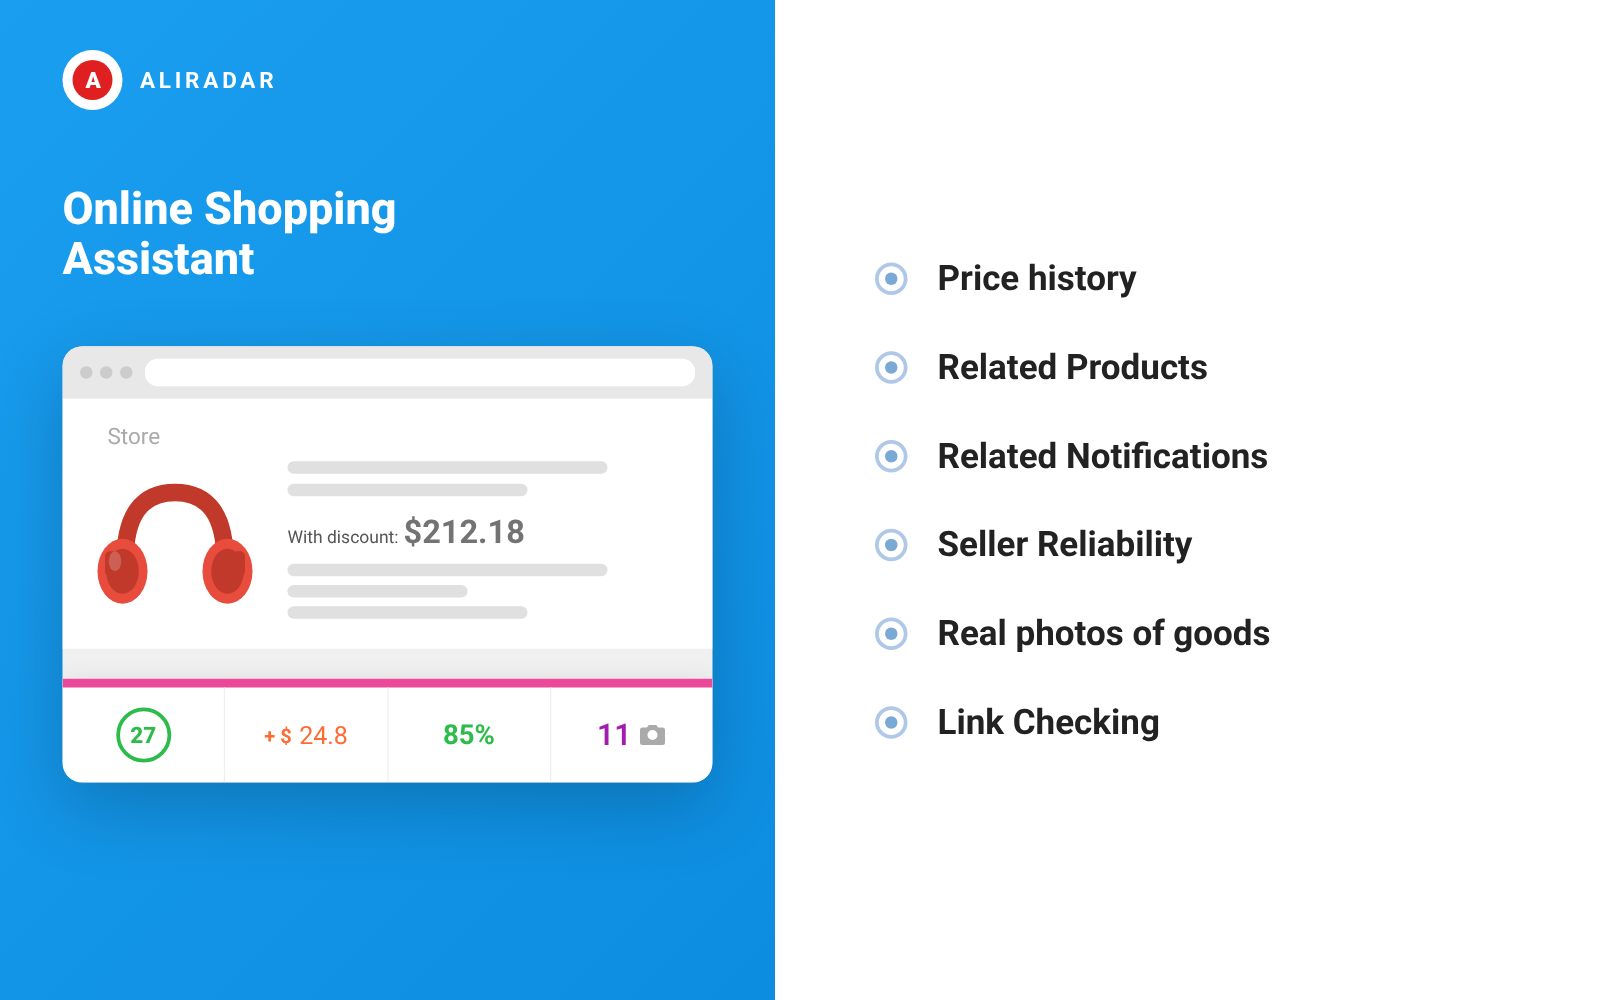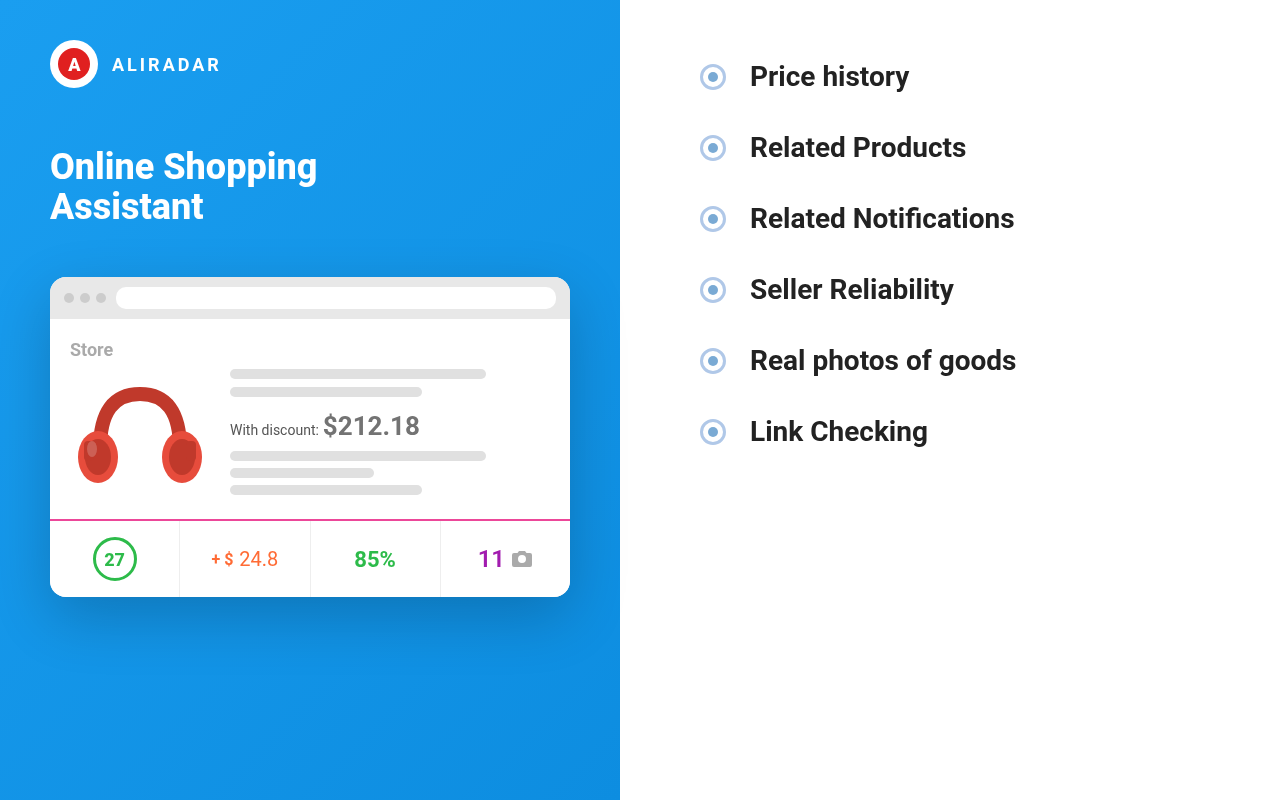--- a/index.html
+++ b/index.html
@@ -112,24 +112,24 @@
       padding: 20px 20px 0 20px;
       display: flex;
       gap: 20px;
       min-height: 200px;
       position: relative;
     }
 
     .store-label {
       position: absolute;
       top: 20px;
-      left: 20px;
+      left: 36px;
       color: #aaa;
       font-size: 18px;
-      font-weight: 700;
+      font-weight: 400;
     }
 
     .headphones-img {
       width: 140px;
       height: 150px;
       margin-top: 30px;
       flex-shrink: 0;
     }
 
     
@@ -170,22 +170,23 @@
       margin-top: 10px;
       display: flex;
       flex-direction: column;
       gap: 7px;
     }
 
     
     .stats-bar {
       background: white;
       display: flex;
-      border-top: 2px solid #ec4899;
+      border-top: 7px solid #ec4899;
       box-shadow: 0 4px 20px rgba(0,0,0,0.12);
+      margin-top: 24px;
     }
 
     .stat-item {
       flex: 1;
       padding: 16px 10px;
       display: flex;
       align-items: center;
       justify-content: center;
       gap: 6px;
       border-right: 1px solid #eee;
@@ -232,22 +233,22 @@
       align-items: center;
       gap: 6px;
     }
 
     
     .right-panel {
       width: 720px;
       height: 800px;
       background: white;
       display: flex;
-      align-items: flex-start;
-      padding: 60px 80px;
+      align-items: center;
+      padding: 47px 80px;
     }
 
     .features-list {
       list-style: none;
       display: flex;
       flex-direction: column;
       gap: 38px;
       width: 100%;
     }
 

